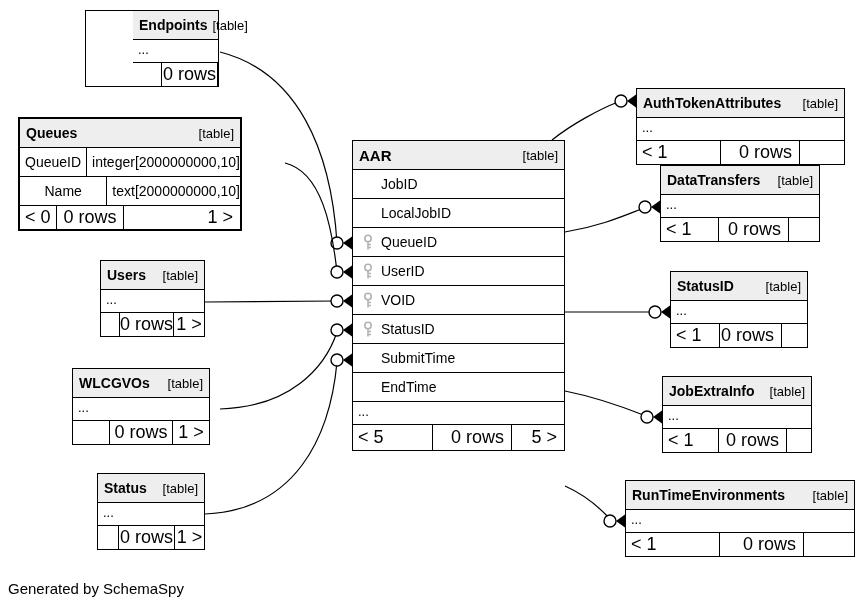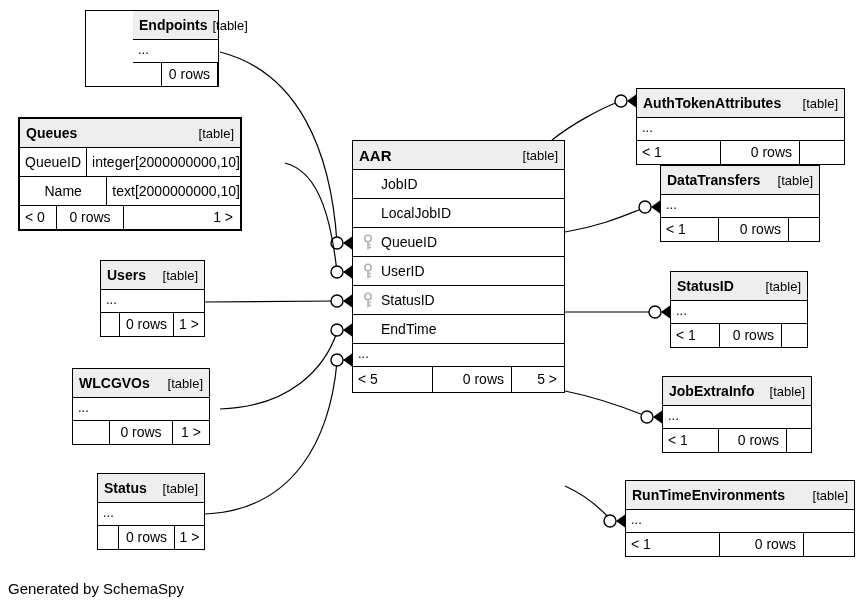--- a/index.html
+++ b/index.html
@@ -15,21 +15,21 @@
   .hdr {
     display:flex; justify-content:space-between; align-items:center;
     background:#eeeeee; border-bottom:1px solid #000;
     height:28px; padding:0 6px; white-space:nowrap;
   }
   .hdr .nm { font-weight:bold; font-size:14px; }
   .hdr .tag { font-size:13px; margin-left:5px; }
 
   .dots { height:22px; line-height:20px; padding-left:5px; font-size:13px; border-bottom:1px solid #000; }
 
-  .ftr { display:flex; height:23px; line-height:23px; font-size:14px;justify-content:center; }
+  .ftr { display:flex; height:23px; line-height:23px; font-size:18px;justify-content:center; }
   .ftr .c { box-sizing:border-box; overflow:hidden; }
   .ftr .c + .c { border-left:1px solid #000; }
   .al { text-align:left; padding-left:5px; }
   .ac { text-align:center; }
   .ar { text-align:right; padding-right:7px; }
 
   
   .qrow { display:flex; height:28px; line-height:28px; border-bottom:1px solid #000; font-size:14px; }
   .qrow .qn { width:103px; text-align:center; border-right:1px solid #000; box-sizing:border-box; }
   .qrow .qt { flex:1; padding-left:5px; white-space:nowrap; }
@@ -195,21 +195,31 @@
         <circle cx="6" cy="4.5" r="3.2" fill="none" stroke="#b3b3b3" stroke-width="1.6"></circle>
         <path d="M6 7.7 V15.5 M6 10.5 h3 M6 13.5 h3" stroke="#b3b3b3" stroke-width="1.6"></path>
       </svg>
       <span>UserID</span>
     </div>
     <div class="arow">
       <svg class="keyicon" viewBox="0 0 12 17">
         <circle cx="6" cy="4.5" r="3.2" fill="none" stroke="#b3b3b3" stroke-width="1.6"></circle>
         <path d="M6 7.7 V15.5 M6 10.5 h3 M6 13.5 h3" stroke="#b3b3b3" stroke-width="1.6"></path>
       </svg>
+      <span>VOID</span>
+    </div>
+    <div class="arow">
+      <svg class="keyicon" viewBox="0 0 12 17">
+        <circle cx="6" cy="4.5" r="3.2" fill="none" stroke="#b3b3b3" stroke-width="1.6"></circle>
+        <path d="M6 7.7 V15.5 M6 10.5 h3 M6 13.5 h3" stroke="#b3b3b3" stroke-width="1.6"></path>
+      </svg>
       <span>StatusID</span>
+    </div>
+    <div class="arow">
+      <span>SubmitTime</span>
     </div>
     <div class="arow">
       <span>EndTime</span>
     </div>
     <div class="dots">...</div>
     <div class="ftr" style="height:25px; line-height:25px;">
       <div class="c al" style="width:79px;">&lt; 5</div>
       <div class="c ar" style="width:79px;">0 rows</div>
       <div class="c ar" style="flex:1;">5 &gt;</div>
     </div>

